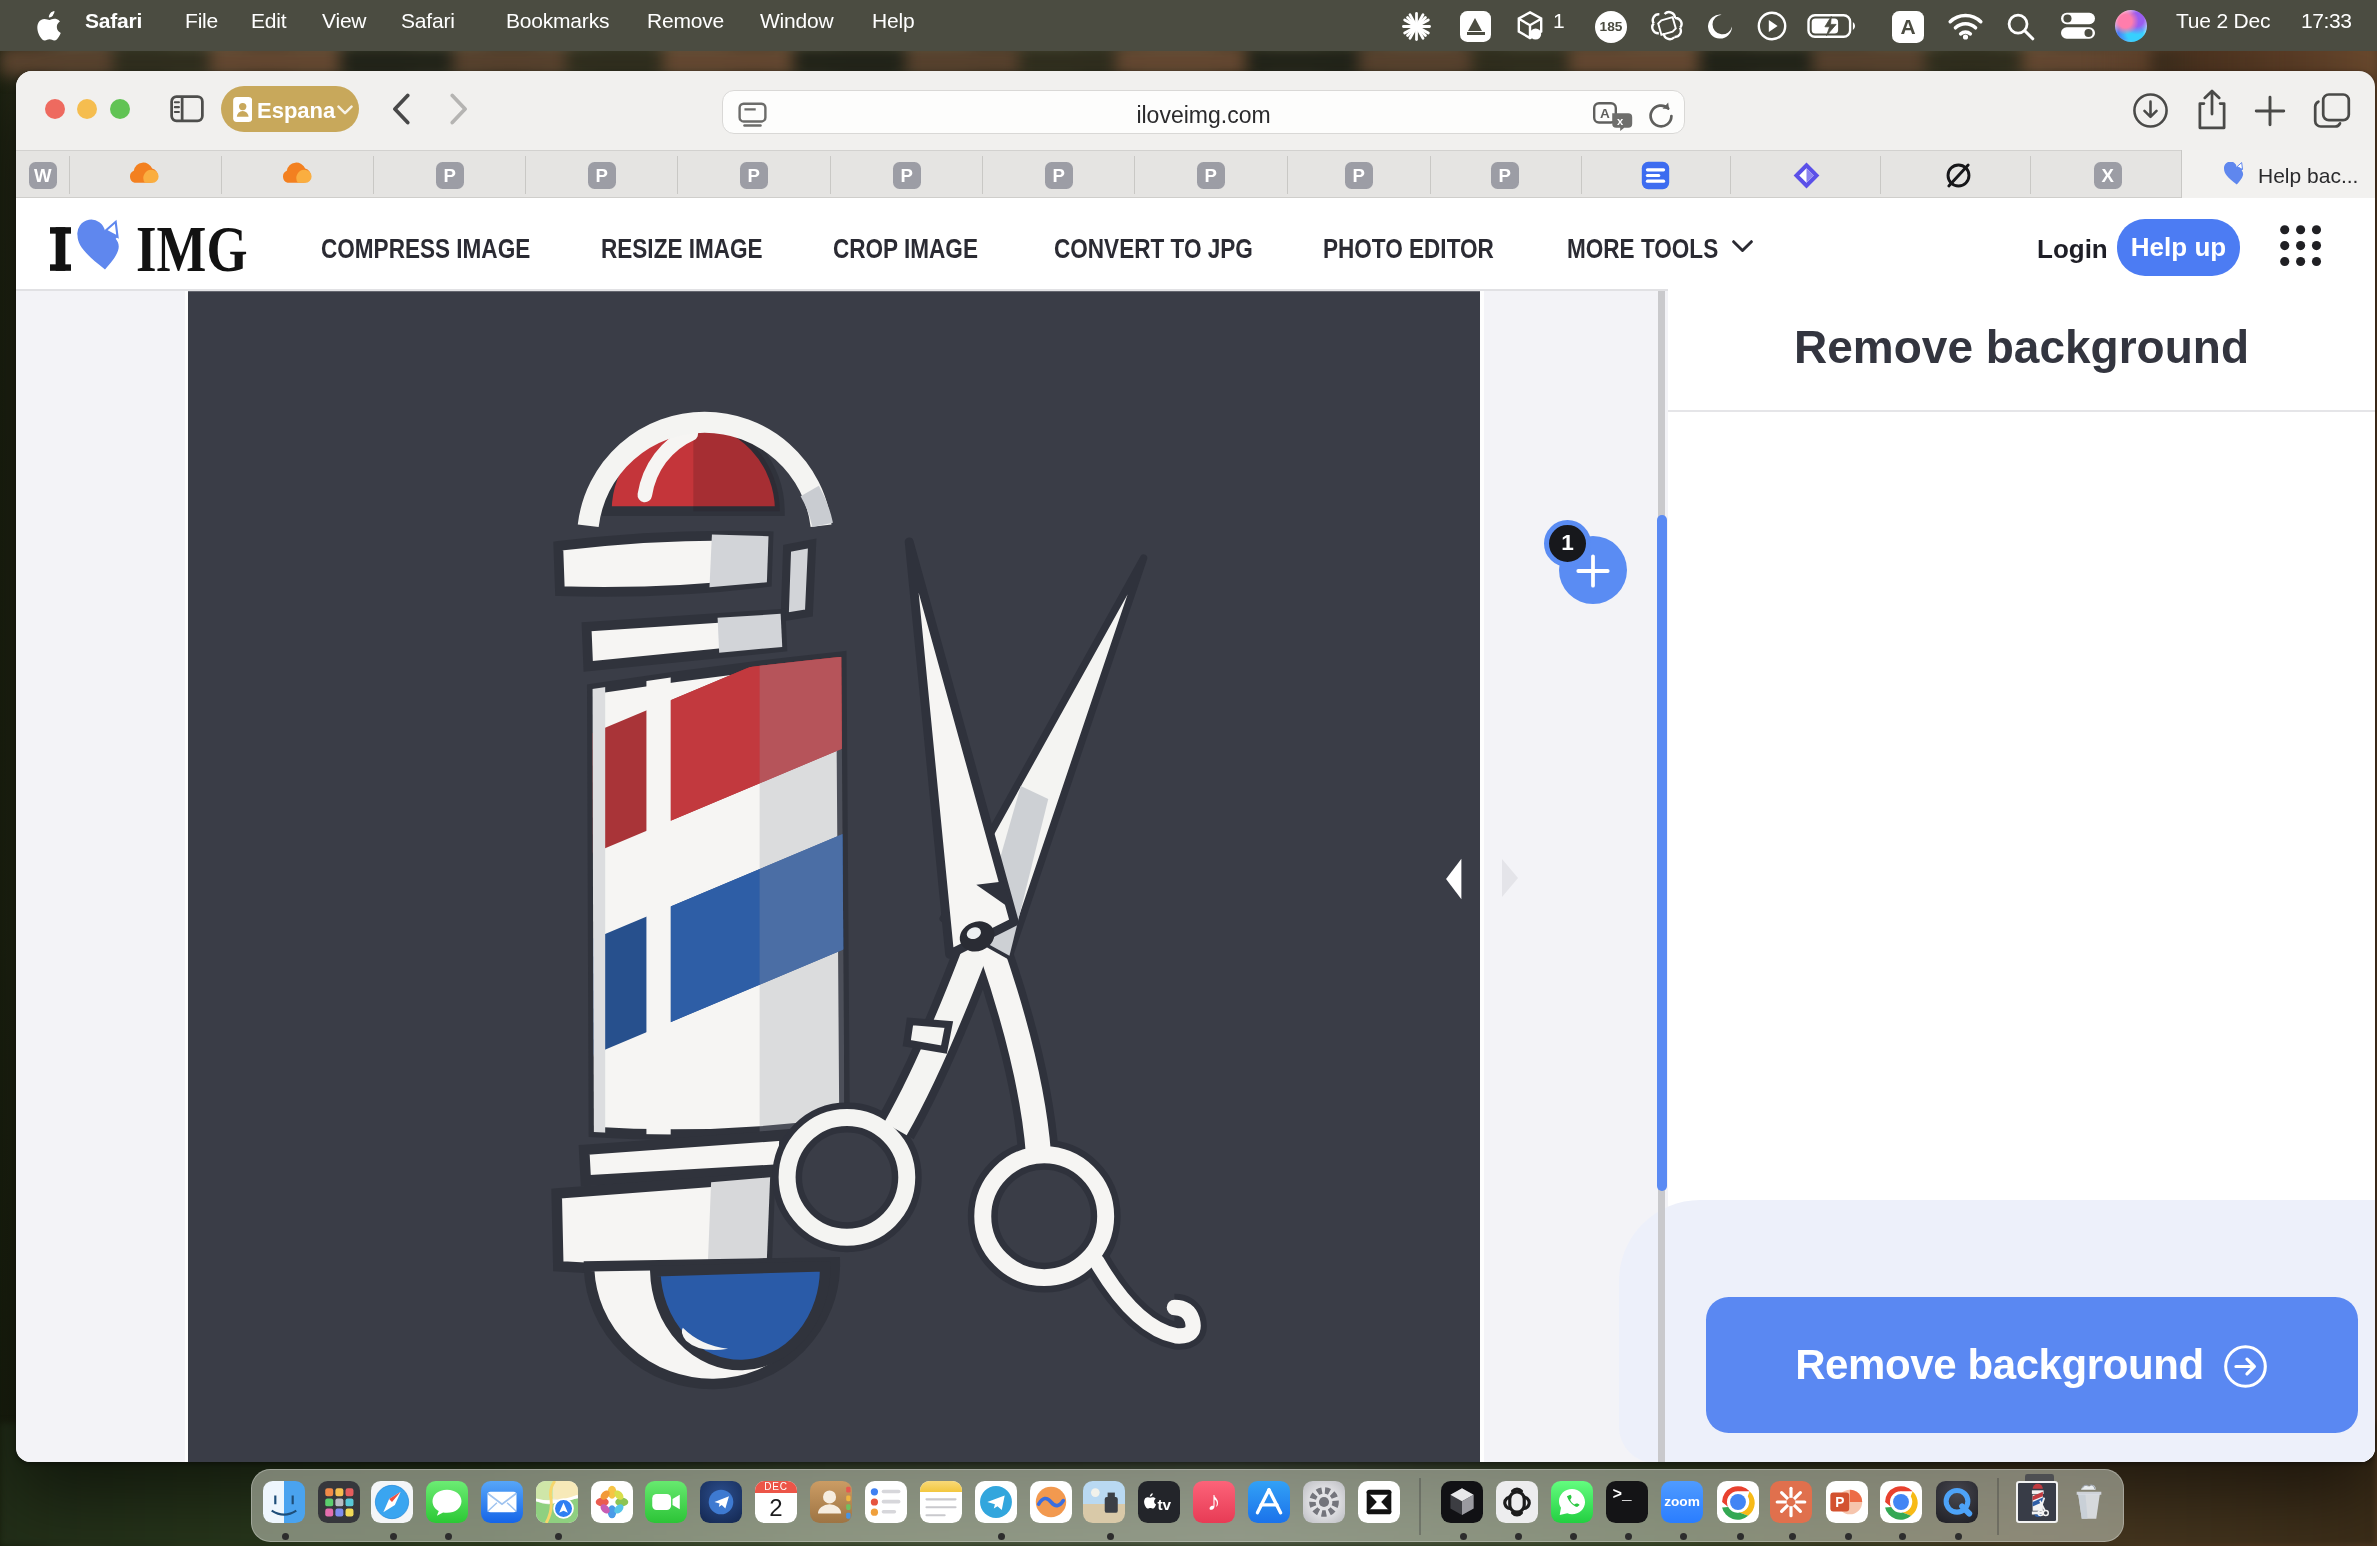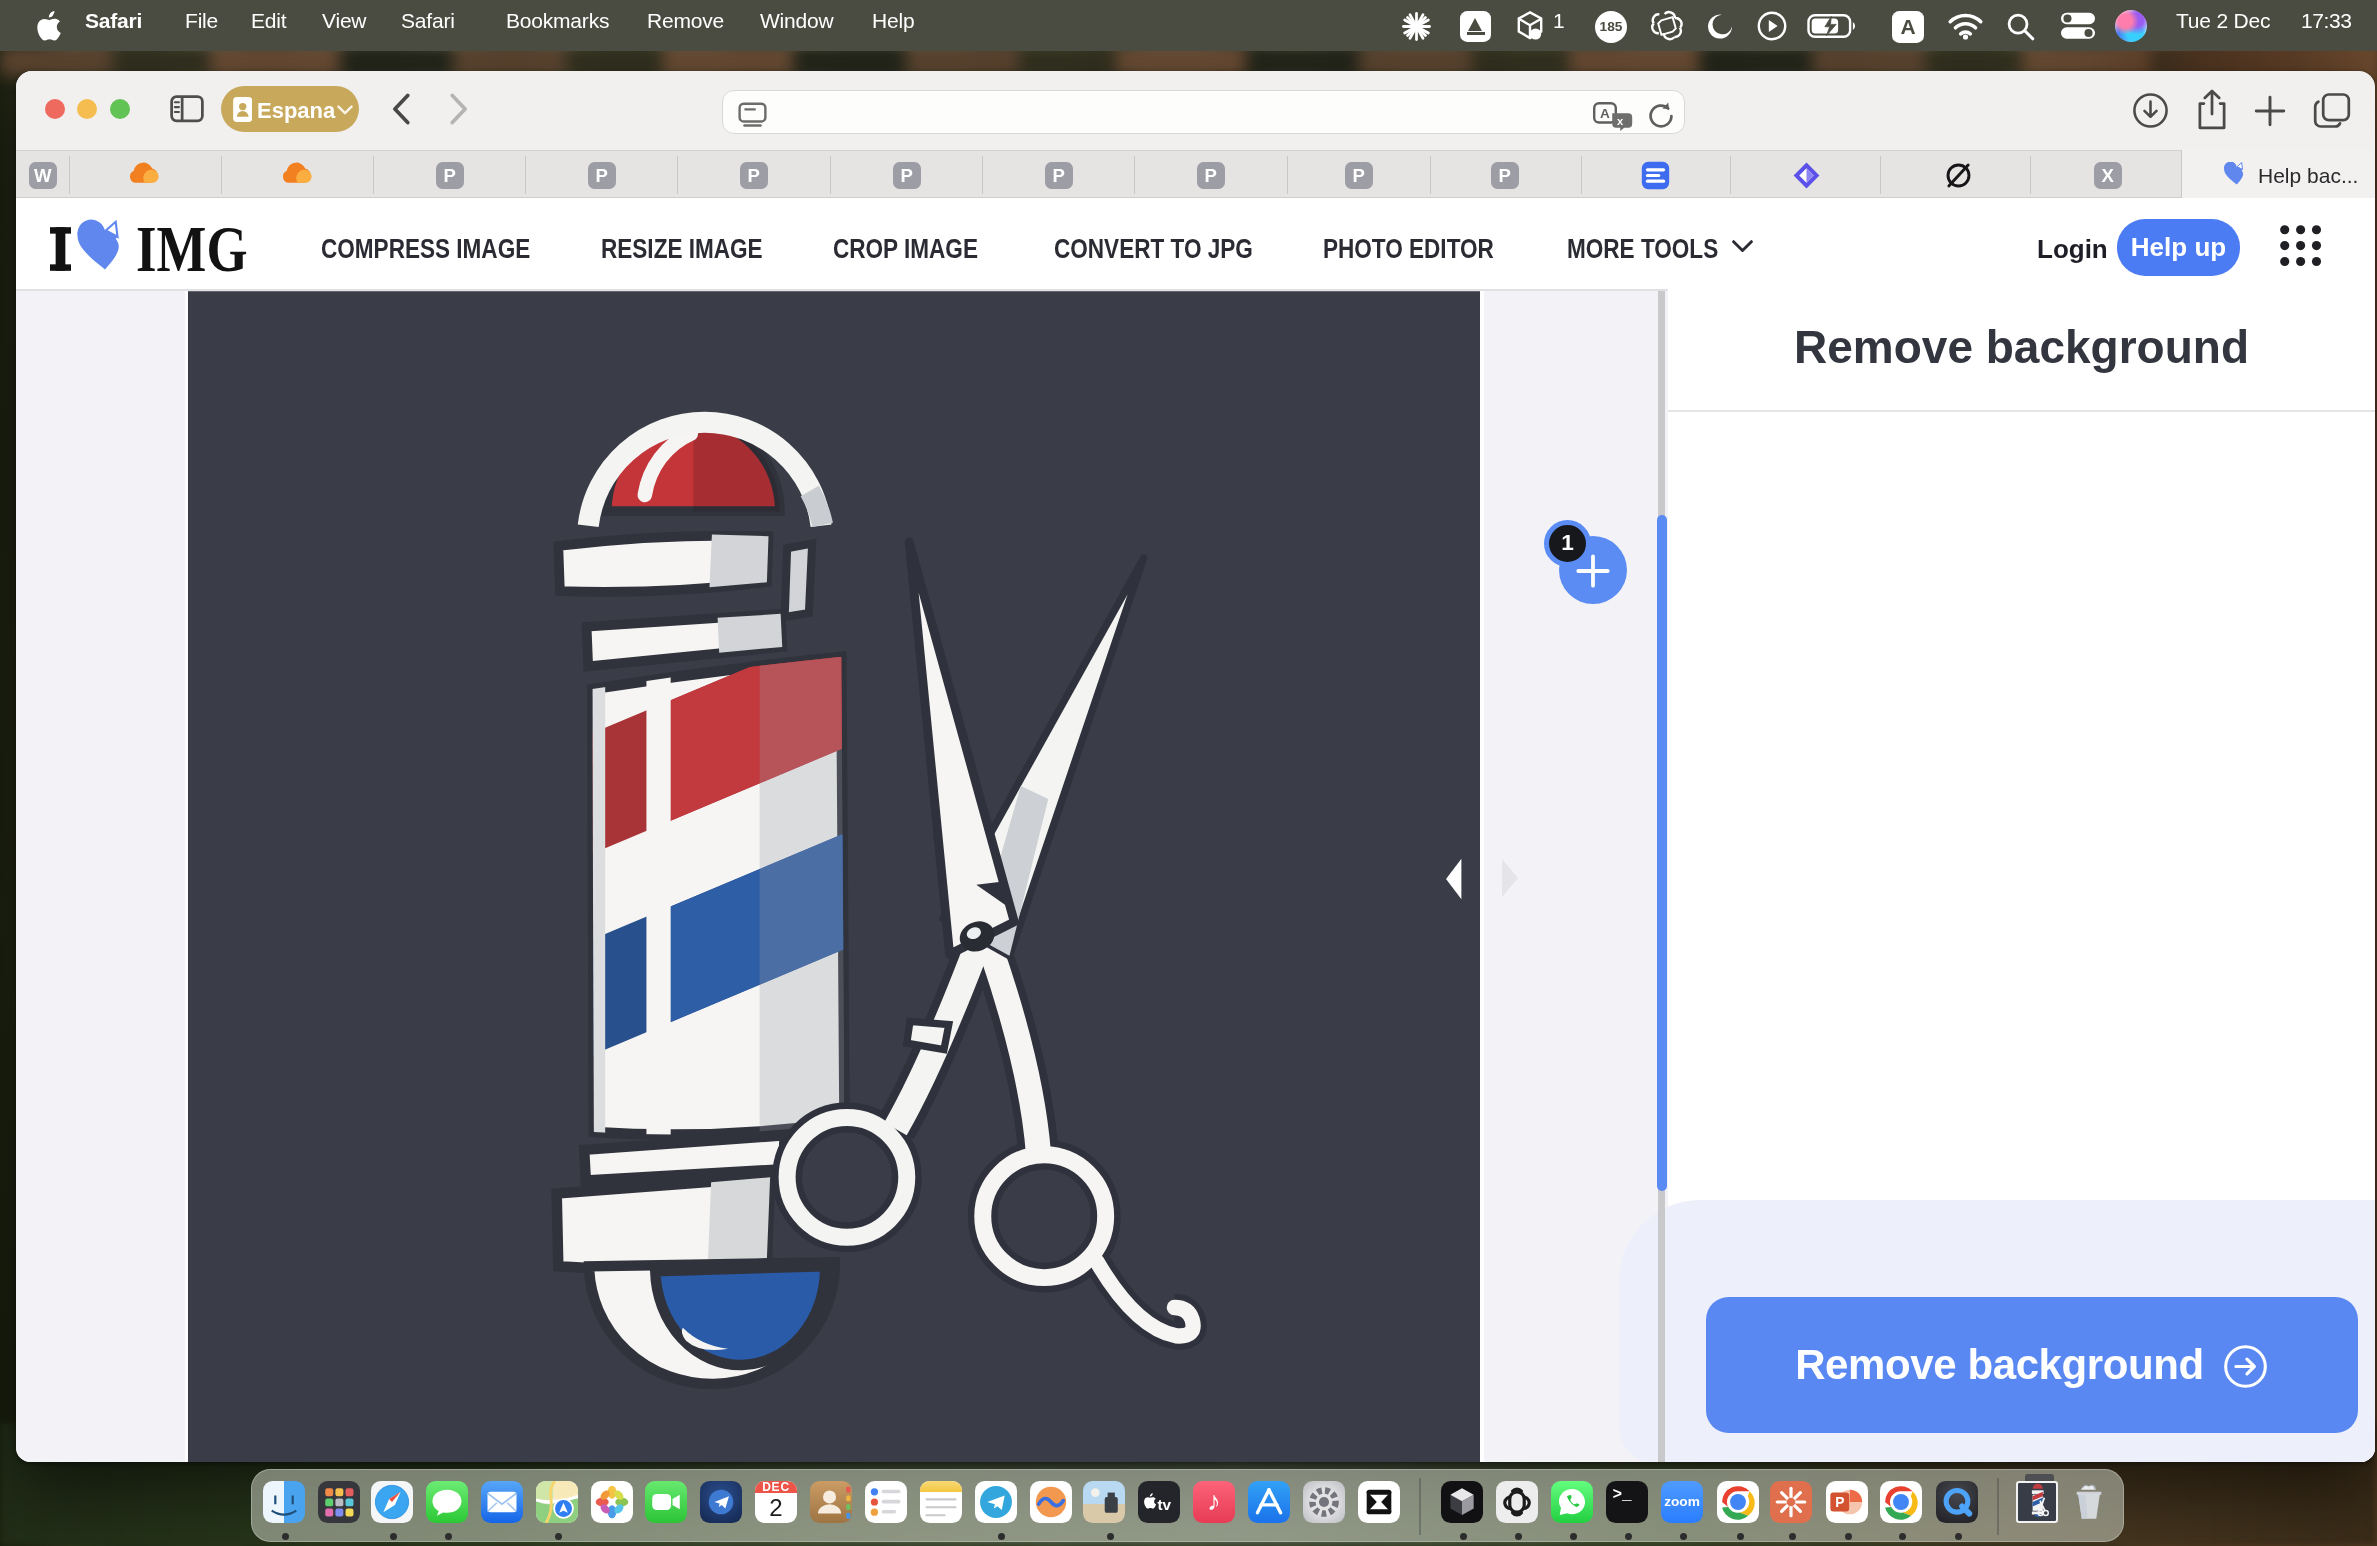--- a/index.html
+++ b/index.html
@@ -90,20 +90,21 @@
       </svg>
       <svg class="abs" style="left:433px; top:22px;" width="21" height="32" viewBox="0 0 26 40">
         <path d="M4 3 20 20 4 37" fill="none" stroke="#b5b4b2" stroke-width="4.6" stroke-linecap="round" stroke-linejoin="round"></path>
       </svg>
       <div class="abs" style="left:706px; top:19.4px; width:963px; height:44px; border-radius:12px; background:#fdfdfc; border:1.3px solid #d9d8d6;">
         <svg class="abs" style="left:15.4px; top:10.5px;" width="29" height="26" viewBox="0 0 36 32">
           <rect x="2" y="2" width="32" height="22" rx="5" fill="none" stroke="#6c6c6a" stroke-width="3"></rect>
           <line x1="8" y1="9" x2="22" y2="9" stroke="#6c6c6a" stroke-width="2.6"></line>
           <line x1="8" y1="29" x2="28" y2="29" stroke="#6c6c6a" stroke-width="3" stroke-linecap="round"></line>
         </svg>
+        <div class="abs" style="left:0; top:10.5px; width:100%; text-align:center; font-size:23px; color:#2a2a2c;">iloveimg.com</div>
         <svg class="abs" style="left:870px; top:10.5px;" width="40" height="29" viewBox="0 0 50 36">
           <rect x="1.5" y="1.5" width="27" height="24" rx="6" fill="none" stroke="#5f5f5d" stroke-width="3"></rect>
           <text x="15" y="20" font-size="17" font-weight="700" fill="#5f5f5d" text-anchor="middle" font-family="Liberation Sans">A</text>
           <path d="M24 14 h20 a5 5 0 0 1 5 5 v8 a5 5 0 0 1-5 5 h-5 l-5 4 v-4 h-5 a5 5 0 0 1-5-5z" fill="#6e6e6c"></path>
           <text x="34" y="29" font-size="14" font-weight="700" fill="#fff" text-anchor="middle" font-family="Liberation Sans">x</text>
         </svg>
         <svg class="abs" style="left:922px; top:9px;" width="32" height="32" viewBox="0 0 40 40">
           <path d="M33 20 a13 13 0 1 1-4-9.4" fill="none" stroke="#5f5f5d" stroke-width="3.4" stroke-linecap="round"></path>
           <path d="M29 3 30 11 22 11z" fill="#5f5f5d"></path>
         </svg>
@@ -475,21 +476,21 @@
       <path d="M38 25 48 19 V39 L38 33 Z" fill="#fff"></path>
       </svg>
     </div>
     <div class="dicon" style="left:448px; background:radial-gradient(circle at 50% 35%,#2c4f8f,#13264e);">
       <svg width="47" height="47" viewBox="0 0 58 58">
       <circle cx="29" cy="29" r="17" fill="#3e7ad1"></circle>
       <path d="M20 29 40 21 35 38 30 33 26 36 27 31 Z" fill="#fff"></path>
       </svg>
     </div>
     <div class="dicon" style="left:503px; background:#fff;">
-      <div class="abs" style="left:0; top:0; width:100%; height:12px; background:#ec5548; color:#fff; font-size:12px; font-weight:700; text-align:center; line-height:12px; letter-spacing:0.8px;">DEC</div>
+      <div class="abs" style="left:0; top:0; width:100%; height:12px; background:#ec5548; color:#fff; font-size:10px; font-weight:400; text-align:center; line-height:12px; letter-spacing:0.8px;">DEC</div>
       <div class="abs" style="left:0; top:12px; width:100%; font-size:24px; color:#1c1c1e; text-align:center; line-height:29px;">2</div>
     </div>
     <div class="dicon" style="left:558px; background:linear-gradient(180deg,#cb9c64,#9e7443);">
       <svg width="47" height="47" viewBox="0 0 58 58">
       <rect x="50" y="8" width="6" height="8" rx="2" fill="#e7584f"></rect>
         <rect x="50" y="20" width="6" height="8" rx="2" fill="#f0b440"></rect>
       <rect x="50" y="32" width="6" height="8" rx="2" fill="#6fc060"></rect>
         <rect x="50" y="44" width="6" height="8" rx="2" fill="#4a93e0"></rect>
       <circle cx="27" cy="22" r="9" fill="#f6ede0"></circle>
       <path d="M11 45 a16 13 0 0 1 32 0 z" fill="#f6ede0"></path>

